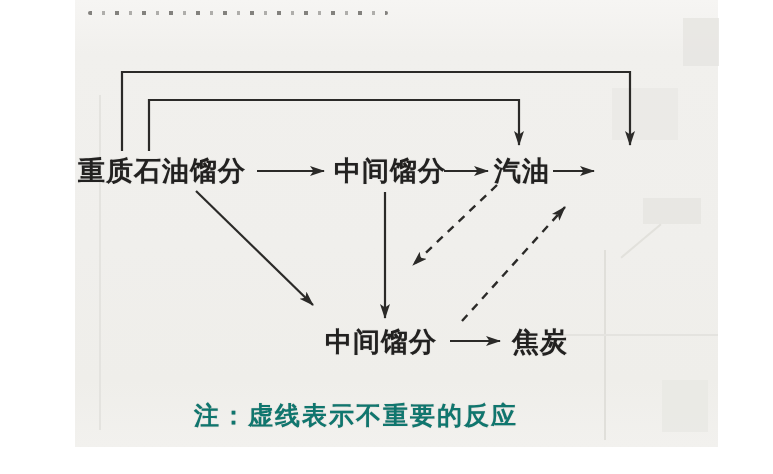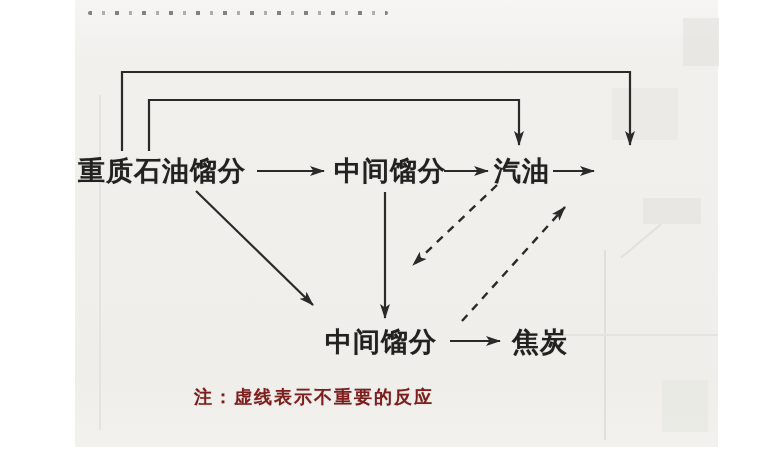--- a/index.html
+++ b/index.html
@@ -56,24 +56,24 @@
     font-weight: bold;
     font-size: 27px;
     line-height: 30px;
     letter-spacing: 1px;
     white-space: nowrap;
     text-shadow: 0 0 1px rgba(40,40,40,.35);
   }
   .note {
     position: absolute;
     left: 194px;
-    top: 385px;
-    color: #7f1d1d;
+    top: 399px;
+    color: #0f766e;
     font-weight: bold;
-    font-size: 18px;
+    font-size: 25px;
     letter-spacing: 2px;
     white-space: nowrap;
     text-shadow: 0 0 1px rgba(40,40,40,.3);
   }
   svg.arrows {
     position: absolute;
     left: 0;
     top: 0;
     width: 773px;
     height: 474px;

